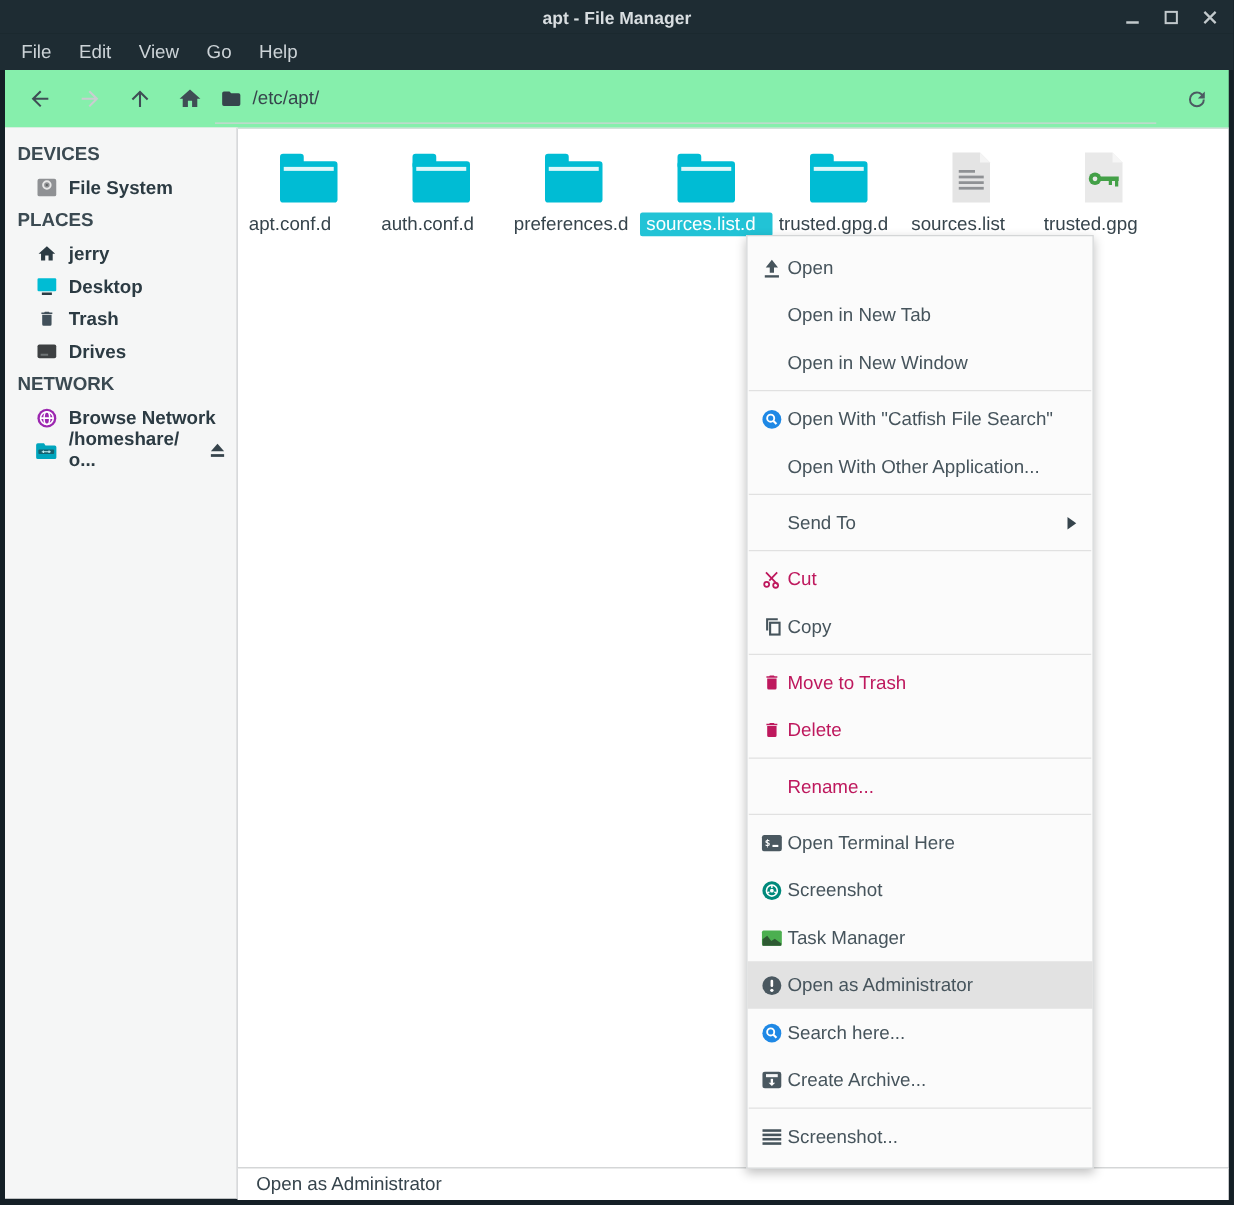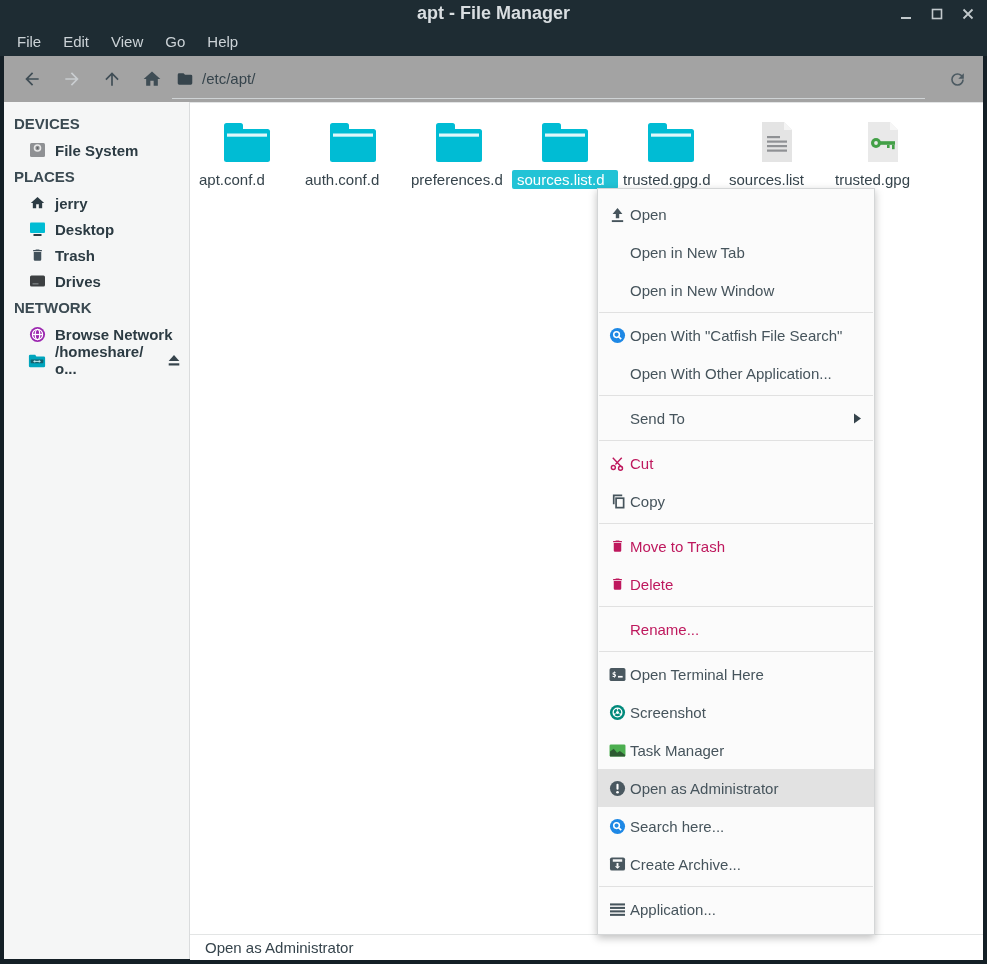--- a/index.html
+++ b/index.html
@@ -1,26 +1,26 @@
 <!DOCTYPE html>
 <html><head>
 <meta charset="utf-8">
 <style>
   html,body{margin:0;padding:0;background:#10191f;font-family:"Liberation Sans","DejaVu Sans",sans-serif;}
   .window{position:relative;width:987px;height:964px;background:#141f26;overflow:hidden;}
   
   .titlebar{position:absolute;left:0;top:0;width:987px;height:27px;background:#1e2c33;display:flex;align-items:center;}
-  .title-text{position:absolute;left:0;right:0;text-align:center;color:#d9dee1;font-size:18px;font-weight:bold;}
+  .title-text{position:absolute;left:0;right:0;text-align:center;color:#d9dee1;font-size:14px;font-weight:bold;}
   .win-controls{position:absolute;right:12px;top:0;height:27px;display:flex;align-items:center;gap:17px;}
   .win-btn{width:14px;height:14px;display:flex;align-items:center;justify-content:center;color:#c2c9cc;cursor:default;}
   
   .menubar{position:absolute;left:0;top:27px;width:987px;height:29px;background:#1e2c33;display:flex;align-items:flex-end;padding-left:6px;box-sizing:border-box;}
   .mb-item{color:#ccd3d7;font-size:15px;padding:0 11px;height:29px;line-height:29px;}
   
-  .toolbar{position:absolute;left:4px;top:56px;width:979px;height:47px;background:#a3a3a3;border-bottom:1px solid #e2e4e5;display:flex;align-items:center;box-sizing:border-box;}
+  .toolbar{position:absolute;left:4px;top:56px;width:979px;height:47px;background:#86efac;border-bottom:1px solid #e2e4e5;display:flex;align-items:center;box-sizing:border-box;}
   .tb-btn{width:40px;height:40px;display:flex;align-items:center;justify-content:center;color:#3f4d55;}
   .tb-btn.disabled{color:#c9cdd0;}
   .tb-btn:first-child{margin-left:8px;}
   .pathbar{flex:1;display:flex;align-items:center;height:38px;margin-right:14px;border-bottom:1px solid #cfd3d5;gap:8px;padding-left:4px;}
   .path-text{font-size:15px;color:#36444c;}
   .reload-btn{width:36px;height:36px;display:flex;align-items:center;justify-content:center;color:#4c5a62;margin-right:8px;}
   
   .sidebar{position:absolute;left:4px;top:102px;width:186px;height:857px;background:#f5f6f6;border-right:1px solid #dadcdd;box-sizing:border-box;padding-top:8px;}
   .sb-header{height:27px;display:flex;align-items:center;padding-left:10px;font-size:15px;font-weight:bold;color:#3b4a52;}
   .sb-item{height:26px;display:flex;align-items:center;padding-left:24px;padding-right:8px;font-size:15px;color:#2c3b43;gap:9px;font-weight:bold;}
@@ -447,17 +447,17 @@
       <div class="menu-sep"></div>
       <div class="menu-row">
         <span class="mi-icon">
           <svg width="17" height="15" viewBox="0 0 18 16">
             <rect x="1" y="1.5" width="16" height="2.2" fill="currentColor"></rect>
             <rect x="1" y="5.2" width="16" height="2.2" fill="currentColor"></rect>
             <rect x="1" y="8.9" width="16" height="2.2" fill="currentColor"></rect>
             <rect x="1" y="12.6" width="16" height="2.2" fill="currentColor"></rect>
           </svg>
         </span>
-        <span>Application...</span>
+        <span>Screenshot...</span>
       </div>
     </div>
 
 </div>
 
 </body></html>

